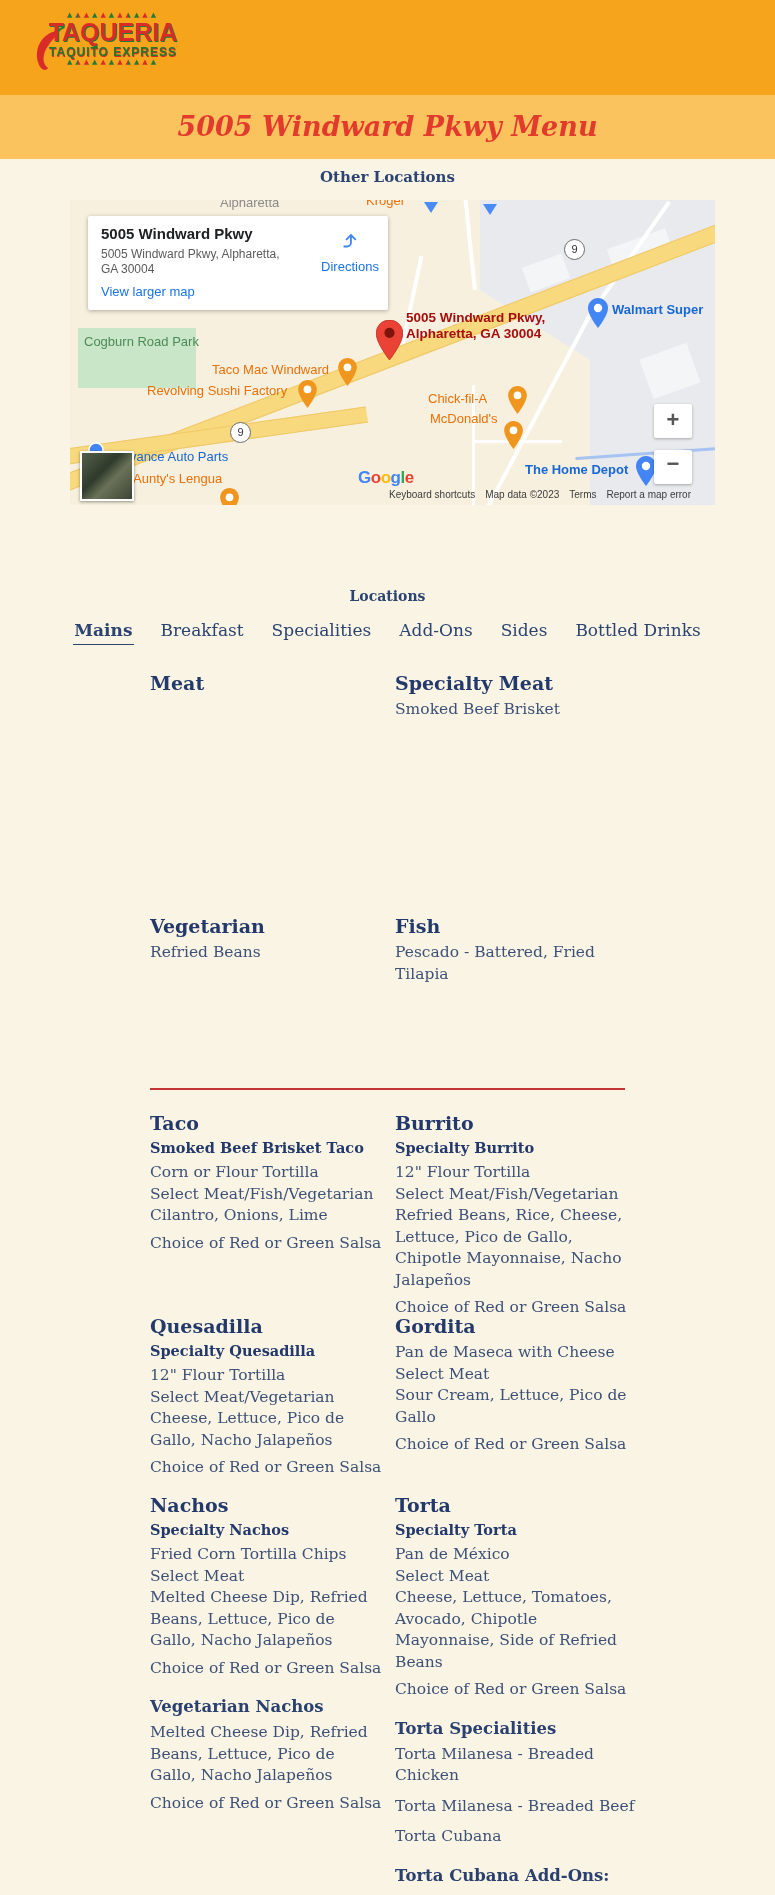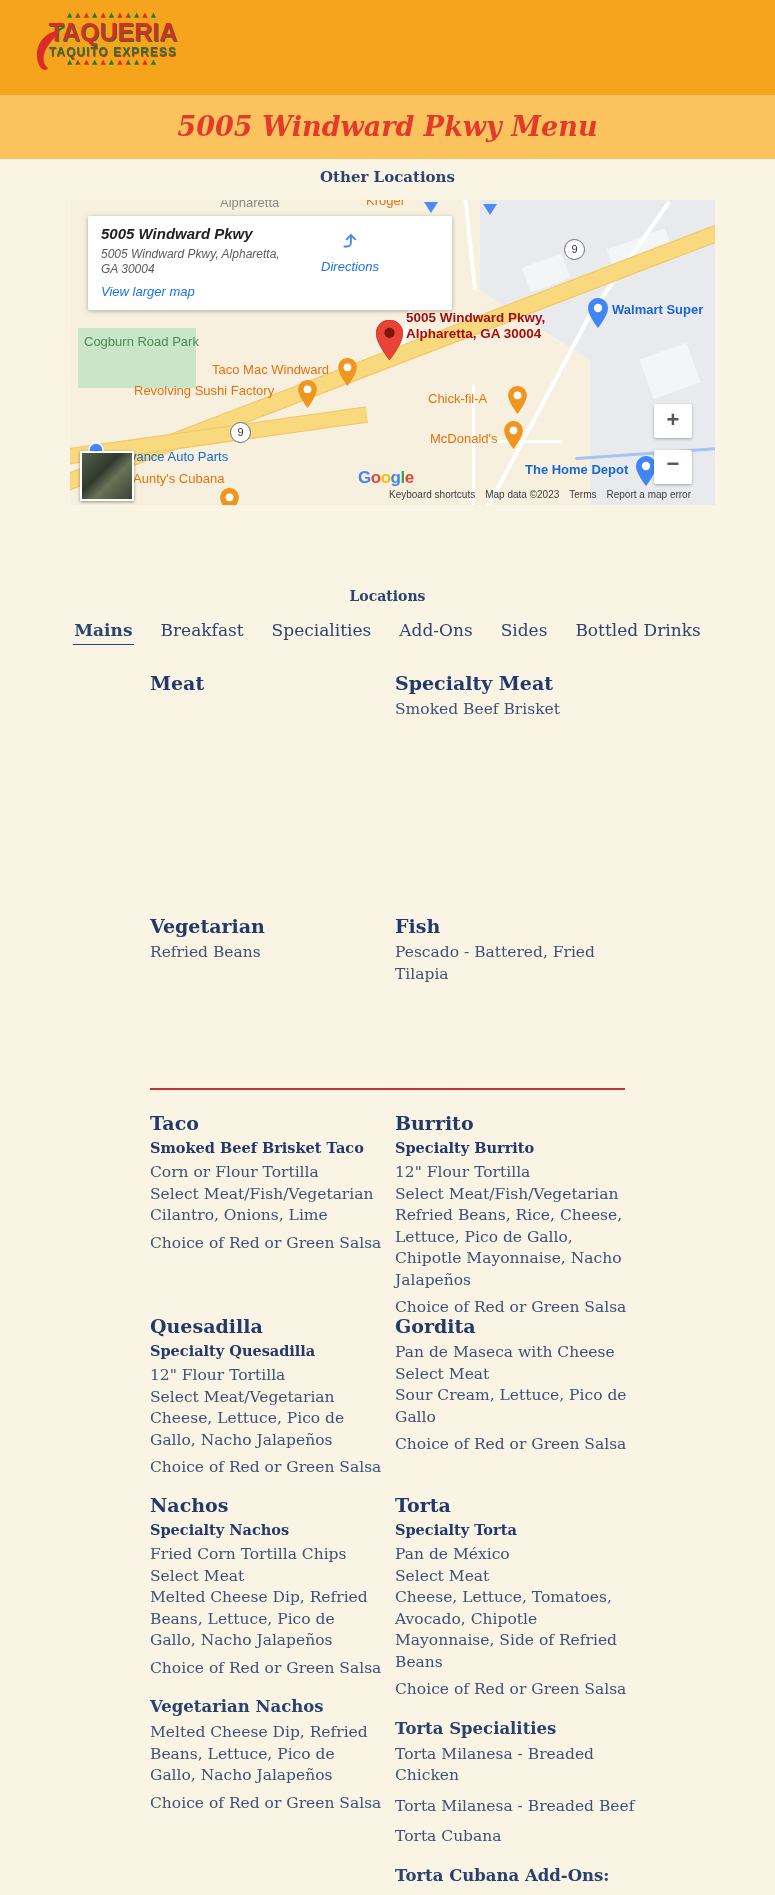--- a/index.html
+++ b/index.html
@@ -40,22 +40,22 @@
   .park-label{position:absolute;left:14px;top:134px;color:#4C8A55;font-size:13px;line-height:15px;}
   .maplbl{position:absolute;font-size:13px;line-height:14px;white-space:nowrap;}
   .poi{color:#E8710A;}
   .store{color:#1967D2;font-weight:bold;}
   .city{color:#8A8A8A;font-size:13px;}
   .pinlabel{position:absolute;left:336px;top:110px;color:#A50E0E;font-size:13.5px;line-height:16px;font-weight:bold;white-space:nowrap;}
   .shield{position:absolute;width:19px;height:19px;background:#fff;border:1.5px solid #6B6B6B;border-radius:50%;
        font-size:11px;color:#333;text-align:center;line-height:19px;}
   .tri-marker{position:absolute;width:0;height:0;border-left:7px solid transparent;border-right:7px solid transparent;
        border-top:11px solid #4C8BF5;}
-  .infocard{position:absolute;left:18px;top:16px;width:364px;height:94px;background:#fff;border-radius:2px;
-       box-shadow:0 1px 4px rgba(0,0,0,.3);font-style:italic;}
+  .infocard{position:absolute;left:18px;top:16px;width:300px;height:94px;background:#fff;border-radius:2px;
+       box-shadow:0 1px 4px rgba(0,0,0,.3);}
   .ic-title{position:absolute;left:13px;top:9px;font-size:15px;font-weight:bold;color:#202124;}
   .ic-addr{position:absolute;left:13px;top:31px;width:190px;font-size:12px;line-height:15px;color:#5B5B5B;}
   .ic-view{position:absolute;left:13px;top:68px;font-size:13px;color:#1A73E8;cursor:pointer;}
   .ic-dir{position:absolute;left:232px;top:14px;width:60px;text-align:center;cursor:pointer;}
   .ic-dir-label{font-size:13px;color:#1A73E8;margin-top:3px;}
   .gpin{position:absolute;}
   .thumb{position:absolute;left:10px;top:251px;width:50px;height:46px;border:2px solid #fff;box-shadow:0 1px 3px rgba(0,0,0,.4);
        background:linear-gradient(135deg,#55604a,#2f3a2c 40%,#6a7258 60%,#3c4435);}
   .google{position:absolute;left:288px;top:268px;font-size:17px;font-weight:bold;letter-spacing:-0.5px;font-family:"Liberation Sans",sans-serif;}
   .g1,.g4{color:#4285F4}.g2,.g6{color:#EA4335}.g3{color:#FBBC05}.g5{color:#34A853}
@@ -160,51 +160,51 @@
       <path d="M12 0C5.4 0 0 5.4 0 12c0 9 12 24 12 24s12-15 12-24C24 5.4 18.6 0 12 0z" fill="#4285F4"></path>
         <circle cx="12" cy="12" r="5" fill="#fff"></circle>
     </svg>
 
     <div class="maplbl poi" style="left:142px;top:163px;">Taco Mac Windward</div>
     <svg class="gpin" style="left:268px;top:158px;" width="19" height="28" viewBox="0 0 24 36">
       <path d="M12 0C5.4 0 0 5.4 0 12c0 9 12 24 12 24s12-15 12-24C24 5.4 18.6 0 12 0z" fill="#F0961E"></path>
         <circle cx="12" cy="12" r="5" fill="#fff"></circle>
     </svg>
 
-    <div class="maplbl poi" style="left:64px;top:184px;">Revolving Sushi Factory</div>
+    <div class="maplbl poi" style="left:77px;top:184px;">Revolving Sushi Factory</div>
     <svg class="gpin" style="left:228px;top:180px;" width="19" height="28" viewBox="0 0 24 36">
       <path d="M12 0C5.4 0 0 5.4 0 12c0 9 12 24 12 24s12-15 12-24C24 5.4 18.6 0 12 0z" fill="#F0961E"></path>
         <circle cx="12" cy="12" r="5" fill="#fff"></circle>
     </svg>
 
     <div class="maplbl poi" style="left:358px;top:192px;">Chick-fil-A</div>
     <svg class="gpin" style="left:438px;top:186px;" width="19" height="28" viewBox="0 0 24 36">
       <path d="M12 0C5.4 0 0 5.4 0 12c0 9 12 24 12 24s12-15 12-24C24 5.4 18.6 0 12 0z" fill="#F0961E"></path>
         <circle cx="12" cy="12" r="5" fill="#fff"></circle>
     </svg>
 
-    <div class="maplbl poi" style="left:360px;top:232px;">McDonald's</div>
+    <div class="maplbl poi" style="left:360px;top:212px;">McDonald's</div>
     <svg class="gpin" style="left:434px;top:221px;" width="19" height="28" viewBox="0 0 24 36">
       <path d="M12 0C5.4 0 0 5.4 0 12c0 9 12 24 12 24s12-15 12-24C24 5.4 18.6 0 12 0z" fill="#F0961E"></path>
         <circle cx="12" cy="12" r="5" fill="#fff"></circle>
     </svg>
 
     <div class="maplbl store" style="left:455px;top:263px;">The Home Depot</div>
     <svg class="gpin" style="left:566px;top:256px;" width="20" height="30" viewBox="0 0 24 36">
       <path d="M12 0C5.4 0 0 5.4 0 12c0 9 12 24 12 24s12-15 12-24C24 5.4 18.6 0 12 0z" fill="#4285F4"></path>
         <circle cx="12" cy="12" r="5" fill="#fff"></circle>
     </svg>
 
     <div class="maplbl store" style="left:44px;top:250px;font-weight:normal;">Advance Auto Parts</div>
     <circle></circle>
     <svg class="gpin" style="left:18px;top:242px;" width="16" height="16" viewBox="0 0 16 16">
       <circle cx="8" cy="8" r="7" fill="#4285F4" stroke="#fff" stroke-width="1.5"></circle>
     </svg>
 
-    <div class="maplbl poi" style="left:63px;top:272px;">Aunty's Cubana</div>
+    <div class="maplbl poi" style="left:63px;top:272px;">Aunty's Lengua</div>
     <svg class="gpin" style="left:150px;top:288px;" width="19" height="28" viewBox="0 0 24 36">
       <path d="M12 0C5.4 0 0 5.4 0 12c0 9 12 24 12 24s12-15 12-24C24 5.4 18.6 0 12 0z" fill="#F0961E"></path>
         <circle cx="12" cy="12" r="5" fill="#fff"></circle>
     </svg>
 
     
     <div class="infocard">
       <div class="ic-title">5005 Windward Pkwy</div>
       <div class="ic-addr">5005 Windward Pkwy, Alpharetta, GA 30004</div>
       <div class="ic-view">View larger map</div>

